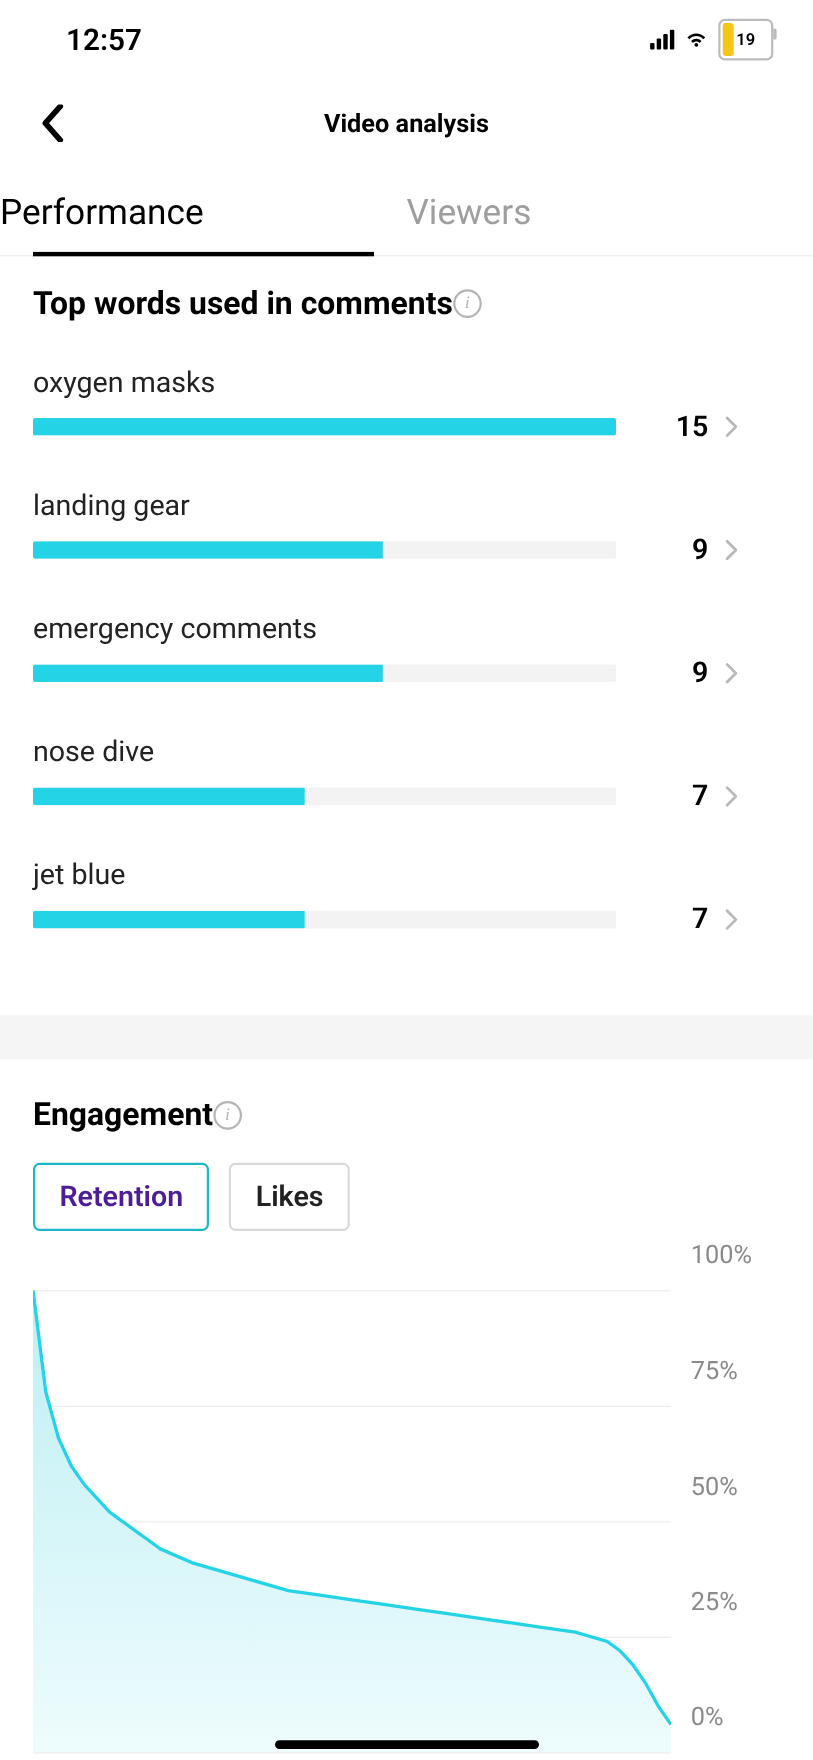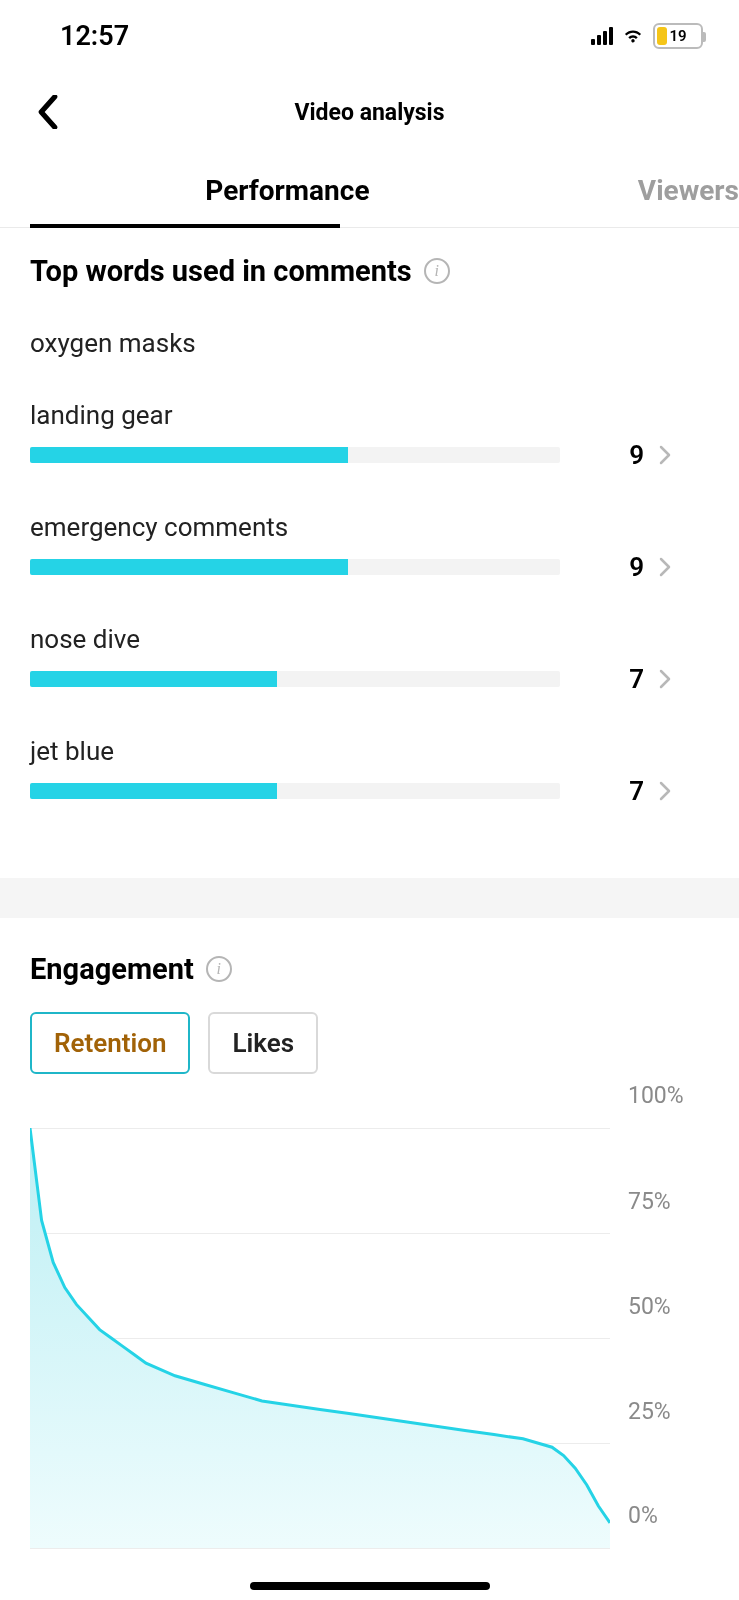--- a/index.html
+++ b/index.html
@@ -24,21 +24,21 @@
   .signal-icon { display: inline-flex; align-items: flex-end; gap: 2px; height: 18px; }
   .signal-icon span { width: 4px; background: #000; border-radius: 1px; }
   .signal-icon span:nth-child(1){height:6px;}
   .signal-icon span:nth-child(2){height:10px;}
   .signal-icon span:nth-child(3){height:14px;}
   .signal-icon span:nth-child(4){height:18px;}
   .wifi-icon { font-size: 22px; line-height: 1; }
   .battery {
     display: inline-flex; align-items: center;
     border: 2px solid #bbb; border-radius: 6px;
-    width: 50px; height: 26px; position: relative; padding: 2px;
+    width: 50px; height: 38px; position: relative; padding: 2px;
   }
   .battery::after {
     content:""; position:absolute; right:-5px; top:7px; width:3px; height:10px;
     background:#bbb; border-radius: 0 2px 2px 0;
   }
   .battery-fill {
     position:absolute; left:2px; top:2px; bottom:2px; width:22%;
     background:#f5c518; border-radius:3px;
   }
   .battery-text {
@@ -49,31 +49,31 @@
   }
   .back-btn { width:40px; height:40px; display:flex; align-items:center; justify-content:center; }
   .back-btn svg { width:22px; height:34px; }
   .page-title {
     flex:1; text-align:center; font-size:23px; font-weight:700; margin-right:40px;
   }
   .tabs-row {
     display:flex; border-bottom:1px solid #eaeaea;
   }
   .tab {
-    flex:1; text-align:right; font-size:28px; font-weight:700;
+    flex:1; text-align:left; font-size:32px; font-weight:400;
     padding: 14px 0 20px 0; position:relative; color:#9e9e9e;
   }
   .tab.active { color:#000; }
   .tab.active::after {
     content:""; position:absolute; left:8%; right:8%; bottom:-1px; height:4px; background:#000;
   }
   .section {
     padding: 26px 30px 18px 30px;
   }
-  .section-title-row { display:flex; align-items:center; gap:12px; }
+  .section-title-row { display:flex; align-items:center; }
   .section-title { font-size:29px; font-weight:700; }
   .info-icon {
     width:26px; height:26px; border:2px solid #b5b5b5; border-radius:50%;
     display:inline-flex; align-items:center; justify-content:center;
     color:#b5b5b5; font-size:16px; font-family: Georgia, serif; font-style: italic;
   }
   .words-list { padding: 40px 30px 30px 30px; }
   .word-item { margin-bottom: 42px; }
   .word-label { font-size:26px; color:#222; margin-bottom:10px; }
   .word-row { display:flex; align-items:center; gap:0; }
@@ -86,21 +86,21 @@
   }
   .chevron-right { width:30px; display:flex; align-items:center; justify-content:center; color:#b8b8b8; }
   .chevron-right svg { width:12px; height:20px; }
   .gap-band { height:40px; background:#f5f5f5; }
   .engagement-section { padding: 34px 30px 20px 30px; }
   .chip-row { display:flex; gap:18px; margin-top: 26px; }
   .chip {
     border:2px solid #d9d9d9; border-radius:6px; padding:14px 22px;
     font-size:26px; font-weight:600; color:#222; background:#fff;
   }
-  .chip.active { border-color:#1fb6c8; color:#a16207; }
+  .chip.active { border-color:#1fb6c8; color:#4c1d95; }
   .chart-wrap { position:relative; padding: 34px 30px 0 30px; }
   .chart-area {
     position:relative; width:580px; height:420px;
   }
   .gridline { position:absolute; left:0; right:0; height:1px; background:#ececec; }
   .ylabel {
     position:absolute; font-size:23px; color:#8a8a8a; text-align:left;
   }
   .retention-svg { position:absolute; left:0; top:0; width:580px; height:420px; }
   .home-indicator {
@@ -149,20 +149,31 @@
 <div class="section" style="padding-bottom:0">
   <div class="section-title-row">
     <div class="section-title">Top words used in comments</div>
     <span class="info-icon">i</span>
   </div>
 </div>
 
 <div class="words-list" id="words-list">
     <div class="word-item">
       <div class="word-label">oxygen masks</div>
+      <div class="word-row">
+        <div class="bar-track">
+          <div class="bar-fill" style="width: 100%;"></div>
+        </div>
+        <div class="word-count">15</div>
+        <div class="chevron-right">
+          <svg viewBox="0 0 12 20">
+            <polyline points="2,2 10,10 2,18" fill="none" stroke="#b8b8b8" stroke-width="2.5" stroke-linecap="round" stroke-linejoin="round"></polyline>
+          </svg>
+        </div>
+      </div>
     </div>
     <div class="word-item">
       <div class="word-label">landing gear</div>
       <div class="word-row">
         <div class="bar-track">
           <div class="bar-fill" style="width: 60%;"></div>
         </div>
         <div class="word-count">9</div>
         <div class="chevron-right">
           <svg viewBox="0 0 12 20">

